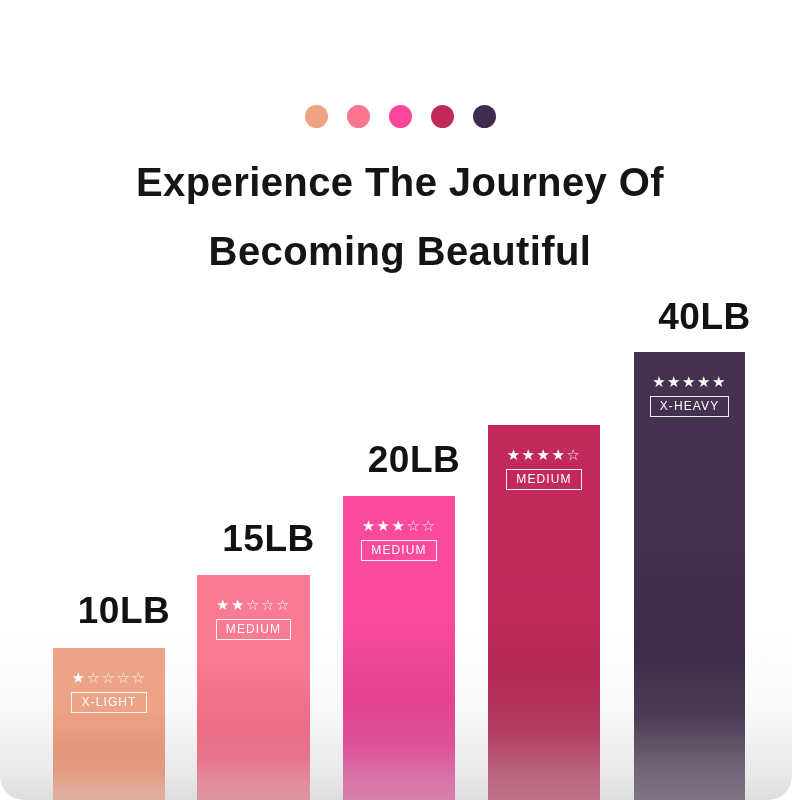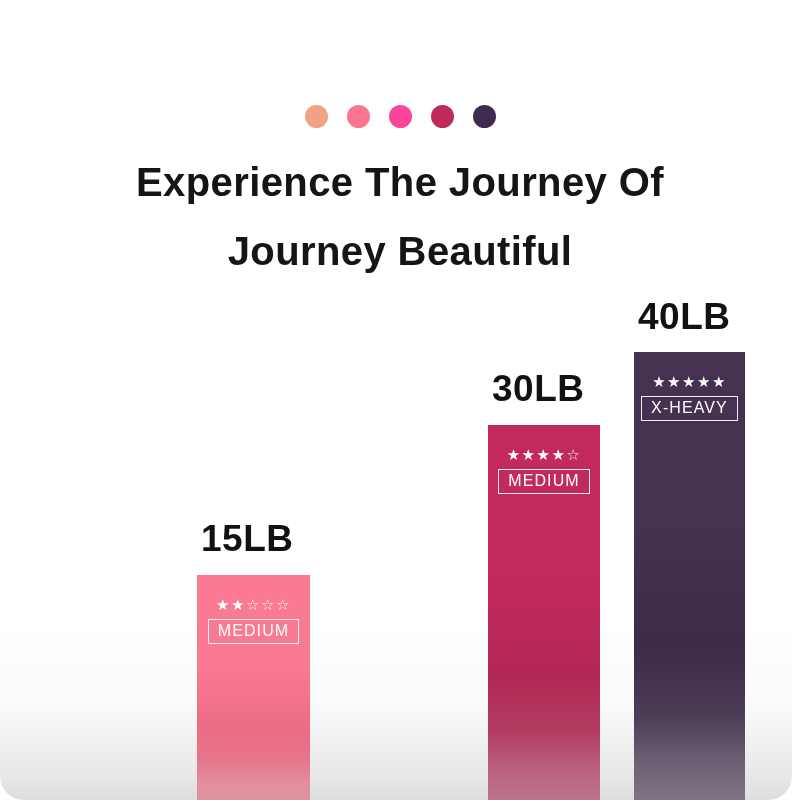--- a/index.html
+++ b/index.html
@@ -83,22 +83,23 @@
     left: 0;
     bottom: 0;
     width: 100%;
     height: 34%;
     background: linear-gradient(to bottom, rgba(255,255,255,0) 0%, rgba(255,255,255,0.10) 45%, rgba(245,245,245,0.30) 78%, rgba(228,228,228,0.42) 100%);
     pointer-events: none;
   }
 
   .weight-label {
     position: absolute;
-    left: 4px;
-    width: 100%;
+    left: 15px;
+    width: 100%;
+    text-align: center;
     font-weight: 700;
     font-size: 37px;
     color: #121212;
     letter-spacing: 0.5px;
     white-space: nowrap;
   }
 
   .badge-block {
     position: absolute;
     left: 0;
@@ -115,21 +116,21 @@
     color: #ffffff;
     letter-spacing: 1.5px;
     white-space: nowrap;
     text-shadow: 0 0 1px rgba(0,0,0,0.10);
   }
   .stars .off { opacity: 0.92; }
 
   .level-box {
     border: 1.6px solid rgba(255,255,255,0.92);
     color: #ffffff;
-    font-size: 16px;
+    font-size: 12px;
     font-weight: 400;
     letter-spacing: 1.1px;
     padding: 3px 9px 4px 9px;
     line-height: 1;
     white-space: nowrap;
   }
 </style>
 </head>
 <body>
 
@@ -138,36 +139,55 @@
   <div class="dots">
       <span class="dot" style="background: rgb(239, 162, 132);"></span>
       <span class="dot" style="background: rgb(250, 117, 144);"></span>
       <span class="dot" style="background: rgb(249, 69, 154);"></span>
       <span class="dot" style="background: rgb(191, 42, 88);"></span>
       <span class="dot" style="background: rgb(63, 43, 78);"></span>
     </div>
 
   <div class="headline">
     <span class="ln">Experience The Journey Of</span>
-    <span class="ln">Journey Beautiful</span>
+    <span class="ln">Becoming Beautiful</span>
   </div>
 
   <div class="chart">
+      <div class="barwrap" style="left: 53px; width: 112px; height: 800px;">
+        <div class="weight-label" style="top: 590px;">10LB</div>
+        <div class="bar" style="height: 152px; background: linear-gradient(rgb(237, 163, 135) 0%, rgb(237, 163, 135) 40%, rgb(217, 134, 108) 100%);">
+          <div class="badge-block" style="top: 22px;">
+            <div class="stars">★<span class="off">☆</span><span class="off">☆</span><span class="off">☆</span><span class="off">☆</span></div>
+            <div class="level-box">X-LIGHT</div>
+          </div>
+          <div class="bar-fade"></div>
+        </div>
+      </div>
       <div class="barwrap" style="left: 197px; width: 113px; height: 800px;">
         <div class="weight-label" style="top: 518px;">15LB</div>
         <div class="bar" style="height: 225px; background: linear-gradient(rgb(251, 122, 147) 0%, rgb(251, 122, 147) 40%, rgb(216, 92, 116) 100%);">
           <div class="badge-block" style="top: 22px;">
             <div class="stars">★★<span class="off">☆</span><span class="off">☆</span><span class="off">☆</span></div>
             <div class="level-box">MEDIUM</div>
           </div>
           <div class="bar-fade"></div>
         </div>
       </div>
+      <div class="barwrap" style="left: 343px; width: 112px; height: 800px;">
+        <div class="weight-label" style="top: 439px;">20LB</div>
+        <div class="bar" style="height: 304px; background: linear-gradient(rgb(250, 74, 156) 0%, rgb(250, 74, 156) 40%, rgb(200, 56, 131) 100%);">
+          <div class="badge-block" style="top: 22px;">
+            <div class="stars">★★★<span class="off">☆</span><span class="off">☆</span></div>
+            <div class="level-box">MEDIUM</div>
+          </div>
+          <div class="bar-fade"></div>
+        </div>
+      </div>
       <div class="barwrap" style="left: 488px; width: 112px; height: 800px;">
-        <div class="weight-label" style="top: 368px;">30LB</div>
         <div class="bar" style="height: 375px; background: linear-gradient(rgb(195, 42, 92) 0%, rgb(195, 42, 92) 40%, rgb(158, 35, 73) 100%);">
           <div class="badge-block" style="top: 22px;">
             <div class="stars">★★★★<span class="off">☆</span></div>
             <div class="level-box">MEDIUM</div>
           </div>
           <div class="bar-fade"></div>
         </div>
       </div>
       <div class="barwrap" style="left: 634px; width: 111px; height: 800px;">
         <div class="weight-label" style="top: 296px;">40LB</div>

